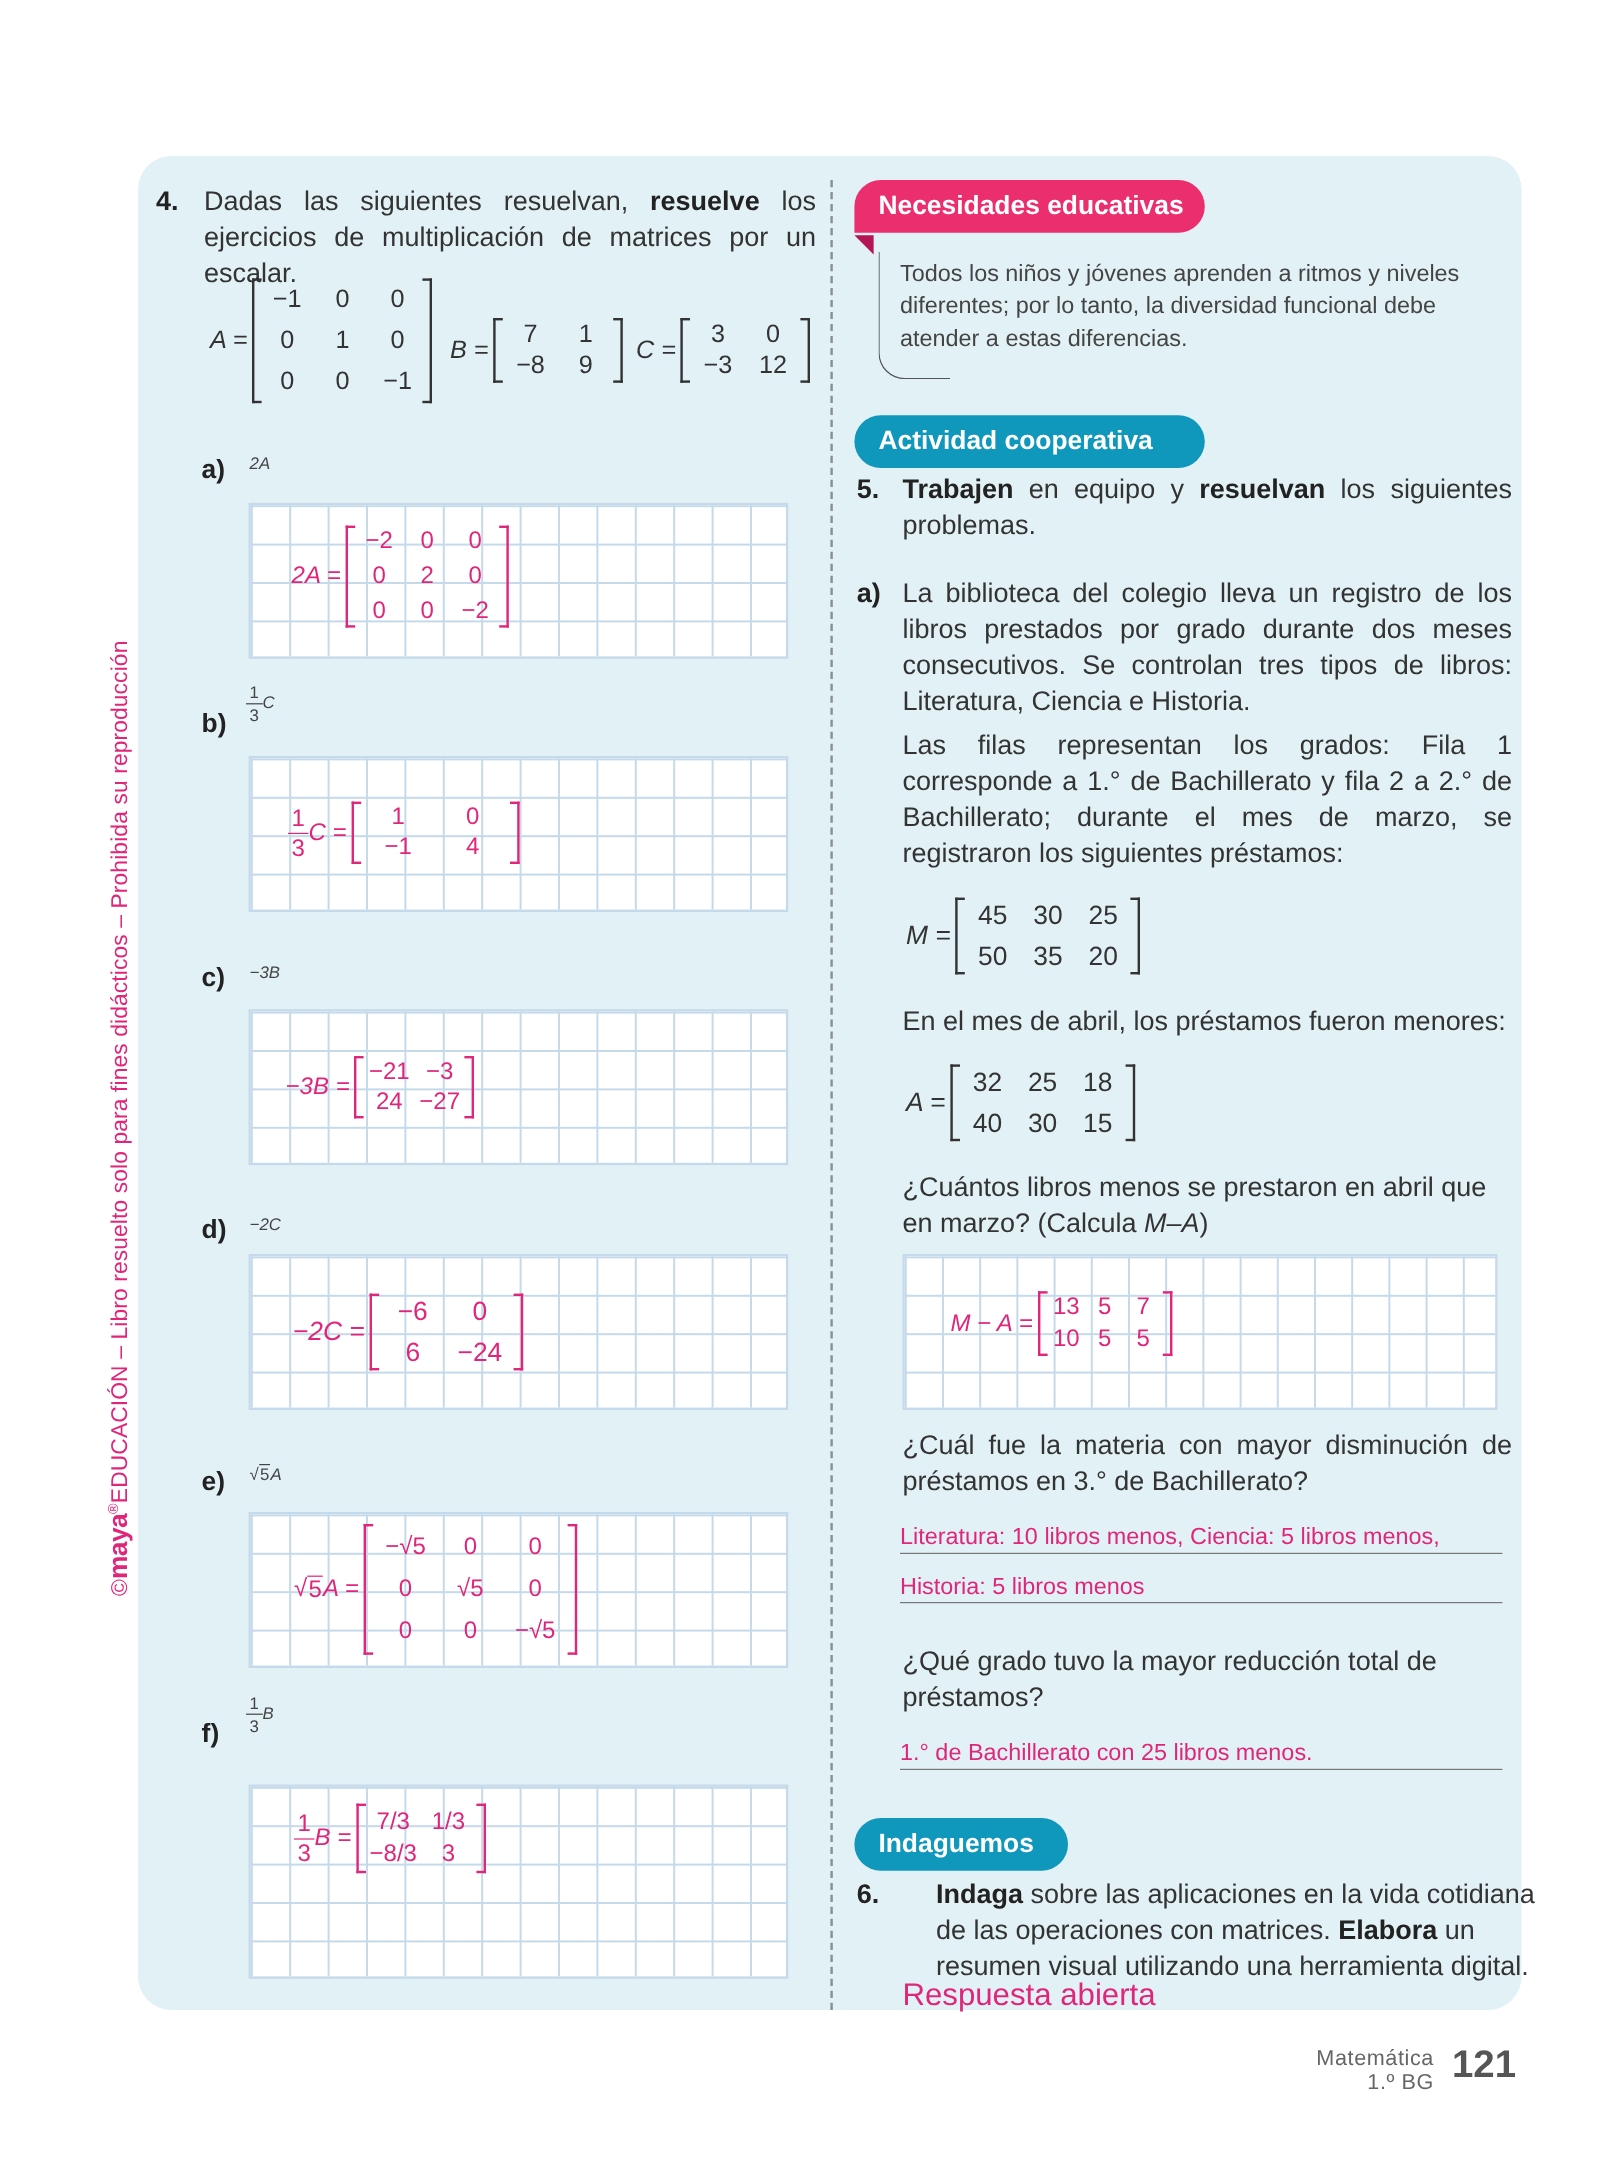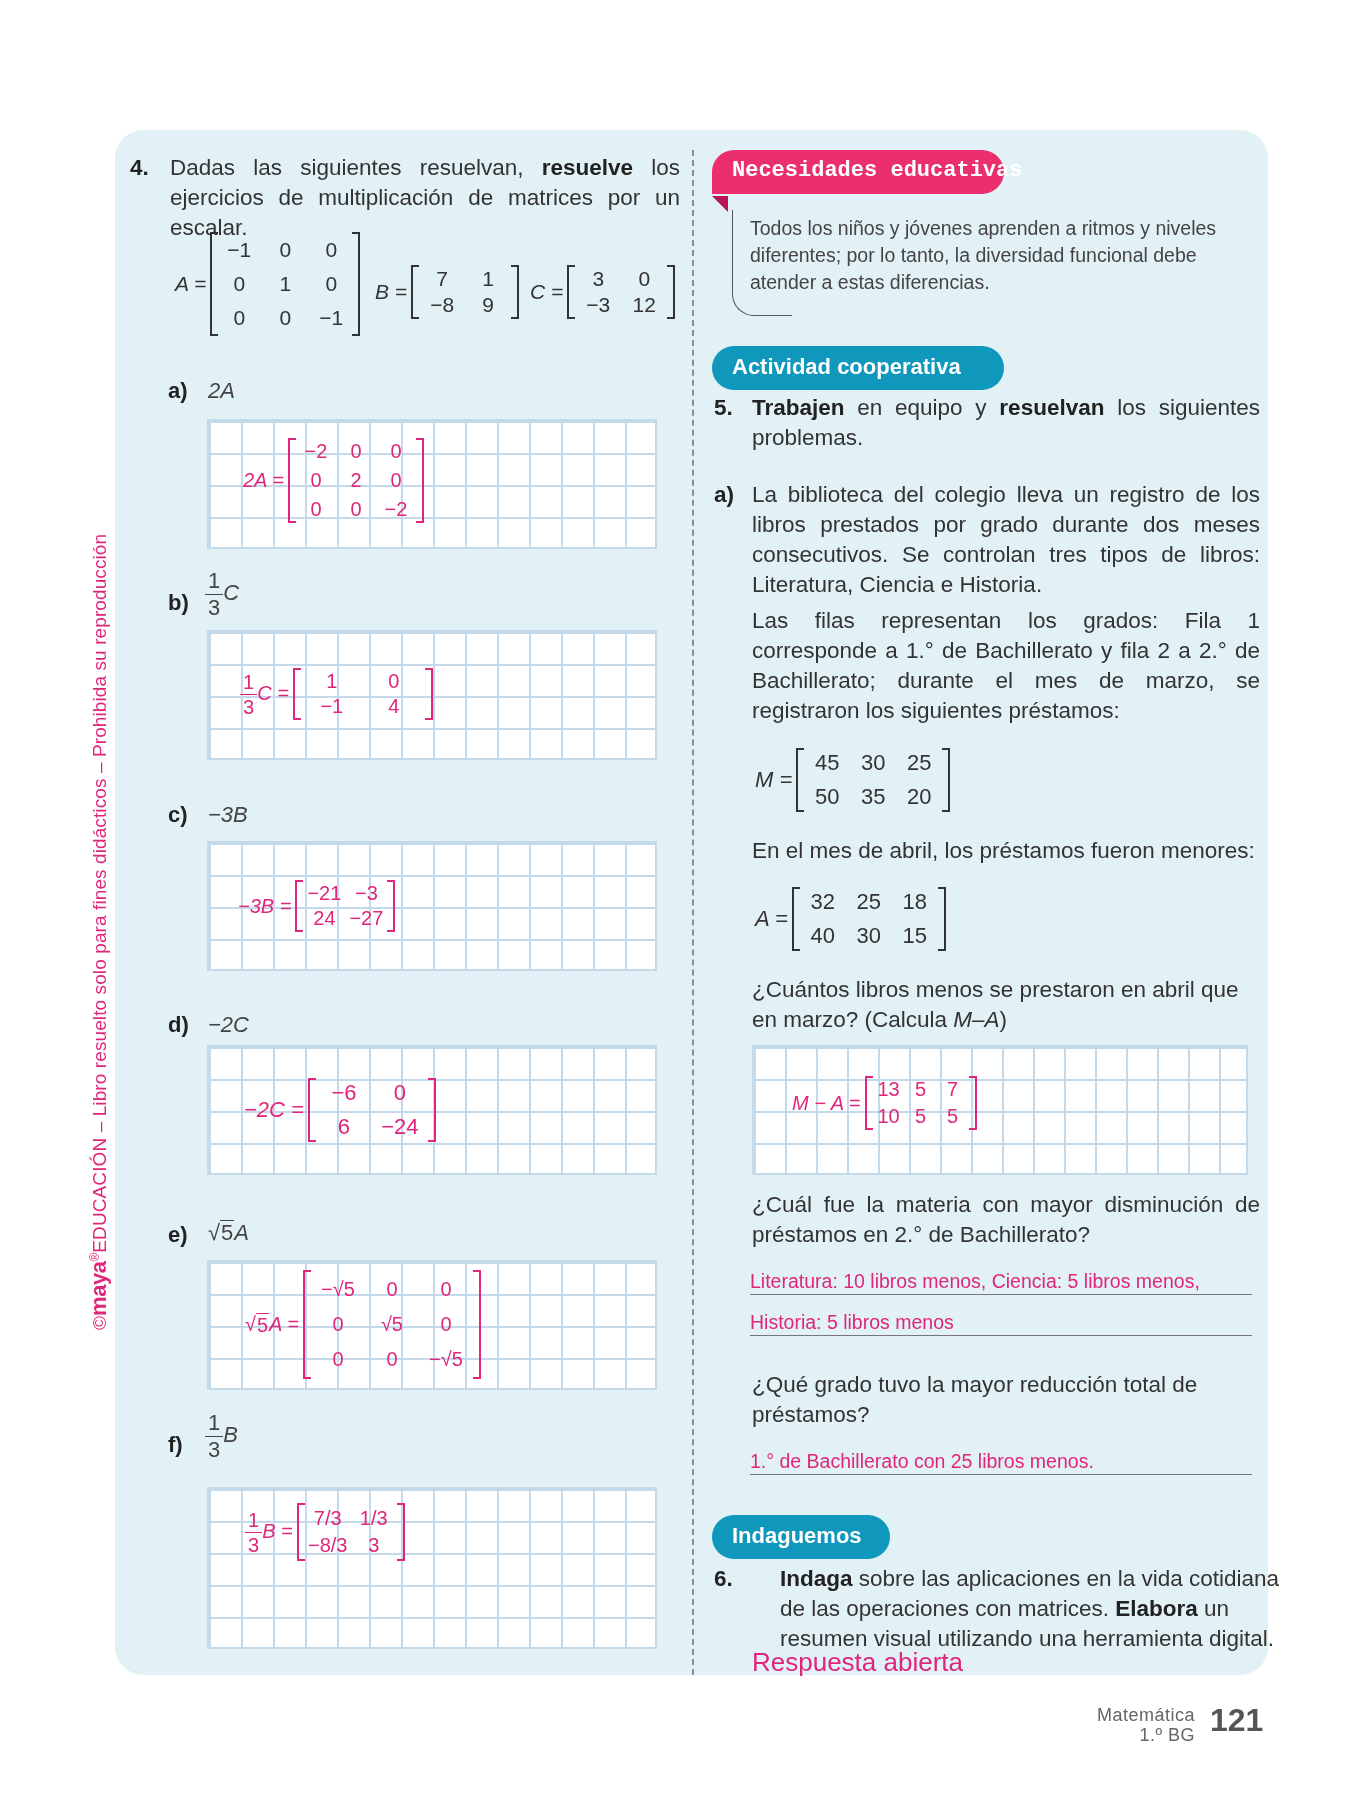--- a/index.html
+++ b/index.html
@@ -9,21 +9,21 @@
   .panel { position: absolute; left: 115px; top: 130px; width: 1153px; height: 1545px; background: #e2f1f6; border-radius: 28px; }
   .divider { position: absolute; left: 692px; top: 150px; height: 1525px; border-left: 2px dashed #8a8f94; }
   .sidetext { position: absolute; left: 86px; top: 1330px; width: 850px; height: 24px; transform-origin: 0 0; transform: rotate(-90deg); color: #e0267a; font-size: 19px; white-space: nowrap; font-family: "Liberation Sans", sans-serif; letter-spacing: 0.1px; }
   .sidetext .brand { font-weight: bold; font-size: 22px; letter-spacing: -0.5px; }
   .txt { font-size: 22.5px; line-height: 30px; color: #333; }
   .txt b { color: #222; }
   .num { position: absolute; font-weight: bold; font-size: 22.5px; color: #222; }
   .ans { color: #e0267a; }
   .italic { font-style: italic; }
   .label { position: absolute; font-weight: bold; font-size: 22px; color: #222; }
-  .expr { position: absolute; font-size: 22px; color: #444; font-style: italic; }
+  .expr { position: absolute; font-size: 14px; color: #444; font-style: italic; }
   .frac { display: inline-flex; flex-direction: column; align-items: center; vertical-align: middle; line-height: 1; font-style: normal; }
   .frac .n { padding: 0 3px 2px; border-bottom: 1.5px solid currentColor; }
   .frac .d { padding-top: 2px; }
   .grid { position: absolute; background-color: #ffffff; border: 2px solid #c4d9ea;
     background-image: linear-gradient(to right, #c4d9ea 2px, transparent 2px), linear-gradient(to bottom, #c4d9ea 2px, transparent 2px); }
   .mat { position: absolute; display: flex; align-items: center; }
   .mat .lhs { margin-right: 4px; white-space: nowrap; }
   .bracket { display: grid; position: relative; padding: 2px 8px; }
   .bracket::before, .bracket::after { content: ""; position: absolute; top: 0; bottom: 0; width: 6px; border: 2px solid currentColor; }
   .bracket::before { left: 0; border-right: none; }
@@ -190,21 +190,21 @@
         <span class="d">3</span>
       </span><span>B =</span></span>
   <div class="bracket" style="grid-template-columns:repeat(2,46px);row-gap:4px;padding:4px 8px;">
     <span>7/3</span>
       <span>1/3</span>
     <span>−8/3</span>
       <span>3</span>
   </div>
 </div>
 
-<div class="tab pinktab" style="left:712px;top:150px;width:292px;font-family:Liberation Mono, monospace;">Necesidades educativas</div>
+<div class="tab pinktab" style="left:712px;top:150px;width:292px;">Necesidades educativas</div>
 <div class="fold"></div>
 <div class="note-line"></div>
 <div class="abs" style="left:750px;top:215px;width:490px;font-size:19.5px;line-height:27px;color:#444;">Todos los niños y jóvenes aprenden a ritmos y niveles diferentes; por lo tanto, la diversidad funcional debe atender a estas diferencias.</div>
 
 <div class="tab blue" style="left:712px;top:346px;width:292px;">Actividad cooperativa</div>
 
 <div class="num" style="left:714px;top:395px;">5.</div>
 <div class="abs txt" style="left:752px;top:393px;width:508px;text-align:justify;">
   <b>Trabajen</b><span> en equipo y </span><b>resuelvan</b><span> los siguientes problemas.</span>
 </div>
@@ -249,21 +249,21 @@
   <div class="bracket" style="grid-template-columns:repeat(3,32px);row-gap:4px;">
     <span>13</span>
       <span>5</span>
       <span>7</span>
     <span>10</span>
       <span>5</span>
       <span>5</span>
   </div>
 </div>
 
-<div class="abs txt" style="left:752px;top:1190px;width:508px;text-align:justify;">¿Cuál fue la materia con mayor disminución de préstamos en 2.° de Bachillerato?</div>
+<div class="abs txt" style="left:752px;top:1190px;width:508px;text-align:justify;">¿Cuál fue la materia con mayor disminución de préstamos en 3.° de Bachillerato?</div>
 <div class="underline" style="left:750px;top:1268px;width:502px;">Literatura: 10 libros menos, Ciencia: 5 libros menos,</div>
 <div class="underline" style="left:750px;top:1309px;width:502px;">Historia: 5 libros menos</div>
 
 <div class="abs txt" style="left:752px;top:1370px;width:508px;">¿Qué grado tuvo la mayor reducción total de préstamos?</div>
 <div class="underline" style="left:750px;top:1448px;width:502px;">1.° de Bachillerato con 25 libros menos.</div>
 
 <div class="tab blue" style="left:712px;top:1515px;width:178px;">Indaguemos</div>
 <div class="num" style="left:714px;top:1566px;">6.</div>
 <div class="abs txt" style="left:752px;top:1564px;width:508px;margin-left:28px;">
   <b>Indaga</b><span> sobre las aplicaciones en la vida cotidiana de las operaciones con matrices. </span><b>Elabora</b><span> un resumen visual utilizando una herramienta digital.</span>

